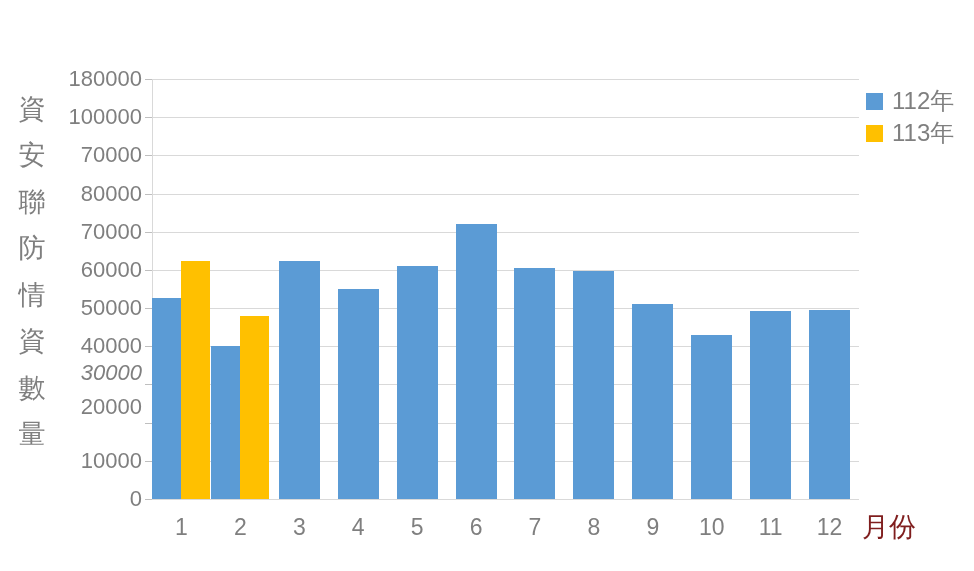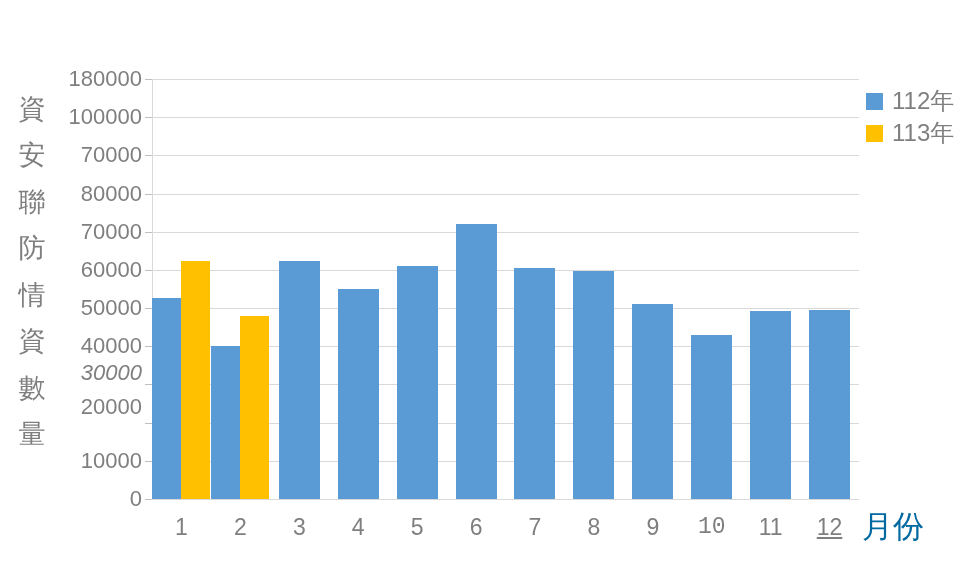--- a/index.html
+++ b/index.html
@@ -125,22 +125,22 @@
     color: #7f7f7f;
     font-size: 23px;
     line-height: 28px;
     white-space: nowrap;
   }
 
   #x-axis-title {
     position: absolute;
     left: 862px;
     top: 512px;
-    color: #0369a1;
-    font-size: 31px;
+    color: #7f1d1d;
+    font-size: 27px;
     line-height: 30px;
     white-space: nowrap;
   }
 
   
   #legend {
     position: absolute;
     left: 866px;
     top: 88px;
     display: flex;
@@ -270,23 +270,23 @@
   <div id="x-tick-labels">
       <div class="x-tick-label" style="left: 152px; width: 58.9167px;">1</div>
       <div class="x-tick-label" style="left: 210.917px; width: 58.9167px;">2</div>
       <div class="x-tick-label" style="left: 269.833px; width: 58.9167px;">3</div>
       <div class="x-tick-label" style="left: 328.75px; width: 58.9167px;">4</div>
       <div class="x-tick-label" style="left: 387.667px; width: 58.9167px;">5</div>
       <div class="x-tick-label" style="left: 446.583px; width: 58.9167px;">6</div>
       <div class="x-tick-label" style="left: 505.5px; width: 58.9167px;">7</div>
       <div class="x-tick-label" style="left: 564.417px; width: 58.9167px;">8</div>
       <div class="x-tick-label" style="left: 623.333px; width: 58.9167px;">9</div>
-      <div class="x-tick-label" style="left: 682.25px; width: 58.9167px; font-family: Liberation Mono, monospace;">10</div>
+      <div class="x-tick-label" style="left: 682.25px; width: 58.9167px;">10</div>
       <div class="x-tick-label" style="left: 741.167px; width: 58.9167px;">11</div>
-      <div class="x-tick-label" style="left: 800.083px; width: 58.9167px; text-decoration: underline;">12</div>
+      <div class="x-tick-label" style="left: 800.083px; width: 58.9167px;">12</div>
     </div>
 
   <div id="x-axis-title">月份</div>
 
   <div id="legend">
     <div class="legend-item">
       <span class="legend-swatch series-112"></span>
       <span class="legend-label">112年</span>
     </div>
     <div class="legend-item">

